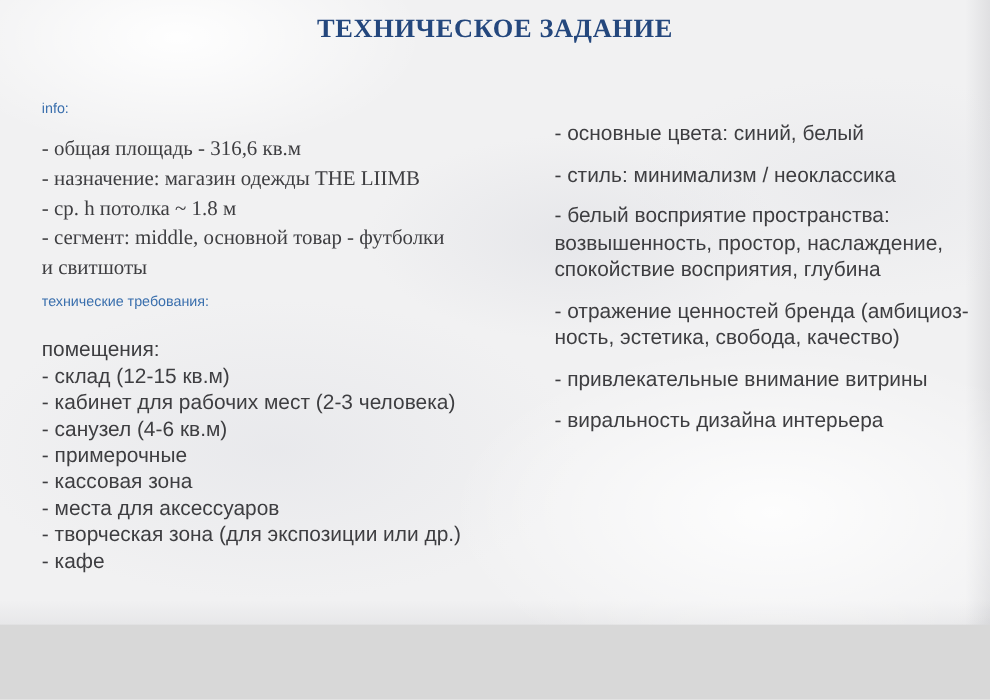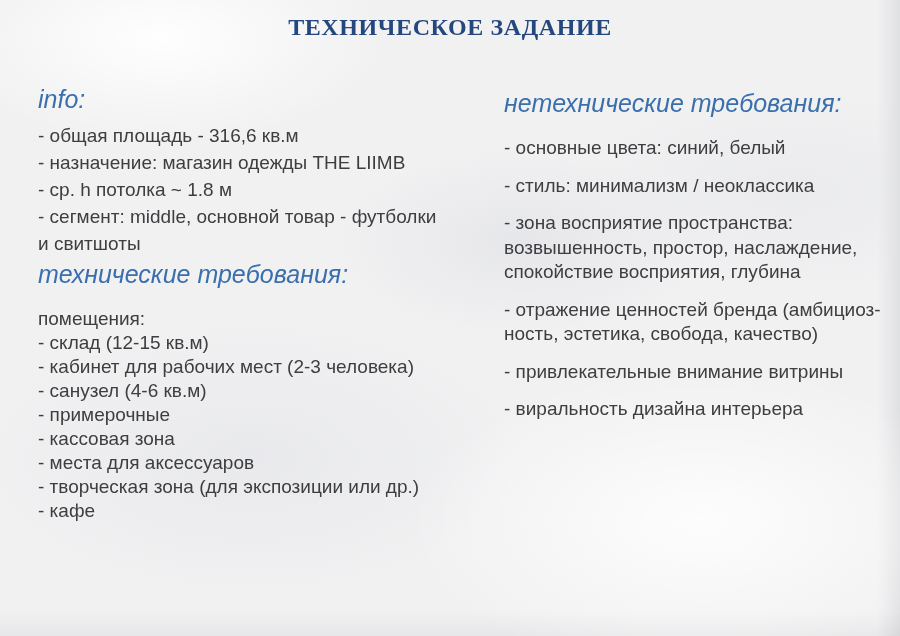--- a/index.html
+++ b/index.html
@@ -3,21 +3,21 @@
 <meta charset="utf-8">
 <style>
   html, body {
     margin: 0;
     padding: 0;
     background: #d8d8d8;
   }
   .page {
     position: relative;
     width: 900px;
-    height: 636px;
+    height: 568px;
     overflow: hidden;
     background-color: #f1f1f2;
     background-image:
       radial-gradient(ellipse 320px 150px at 18% 6%, rgba(255,255,255,0.95), rgba(255,255,255,0) 70%),
       radial-gradient(ellipse 420px 220px at 78% 82%, rgba(255,255,255,0.85), rgba(255,255,255,0) 70%),
       radial-gradient(ellipse 260px 130px at 58% 38%, rgba(221,222,227,0.55), rgba(221,222,227,0) 72%),
       radial-gradient(ellipse 380px 190px at 28% 72%, rgba(224,225,230,0.5), rgba(224,225,230,0) 72%),
       radial-gradient(ellipse 300px 140px at 88% 30%, rgba(226,227,231,0.45), rgba(226,227,231,0) 72%),
       linear-gradient(to right, rgba(0,0,0,0) 97.5%, rgba(70,72,84,0.10) 100%),
       linear-gradient(to bottom, rgba(0,0,0,0) 96%, rgba(70,72,84,0.06) 100%);
@@ -45,32 +45,32 @@
     left: 38px;
     top: 86px;
     width: 445px;
   }
   .col-right {
     left: 504px;
     top: 90px;
     width: 385px;
   }
   .heading {
-    font-size: 25px;
+    font-size: 13px;
     line-height: 26px;
     color: var(--color-heading, #3a6fad);
     white-space: pre-line;
-    font-style: italic;
   }
   .list-info {
     margin-top: 10px;
   }
   .list-info .line {
     line-height: 27px;
     white-space: pre-line;
+    font-family: Liberation Serif, serif;
   }
   .heading-tech {
     margin-top: 4px;
   }
   .list-rooms {
     margin-top: 20px;
   }
   .list-rooms .line {
     line-height: 24px;
     white-space: pre-line;
@@ -111,26 +111,25 @@
       <div class="line">- санузел (4-6 кв.м)</div>
       <div class="line">- примерочные</div>
       <div class="line">- кассовая зона</div>
       <div class="line">- места для аксессуаров</div>
       <div class="line">- творческая зона (для экспозиции или др.)</div>
       <div class="line">- кафе</div>
     </div>
   </div>
 
   <div class="col col-right">
-    <div class="heading">нетехнические требования:</div>
 
     <div class="rlist">
       <div class="ritem">- основные цвета: синий, белый</div>
       <div class="ritem">- стиль: минимализм / неоклассика</div>
-      <div class="ritem">- зона восприятие пространства:
+      <div class="ritem">- белый восприятие пространства:
 возвышенность, простор, наслаждение,
 спокойствие восприятия, глубина</div>
       <div class="ritem">- отражение ценностей бренда (амбициоз-
 ность, эстетика, свобода, качество)</div>
       <div class="ritem">- привлекательные внимание витрины</div>
       <div class="ritem">- виральность дизайна интерьера</div>
     </div>
   </div>
 
 </div>

